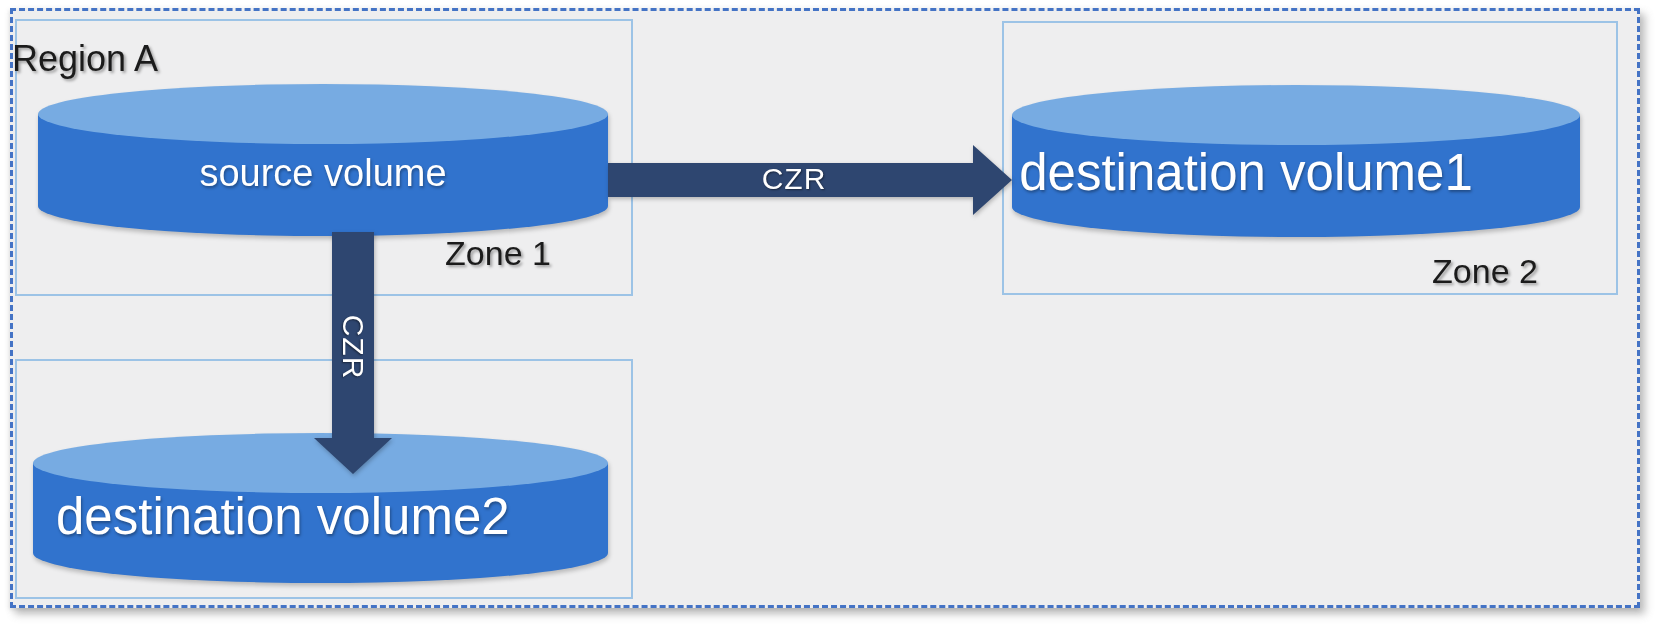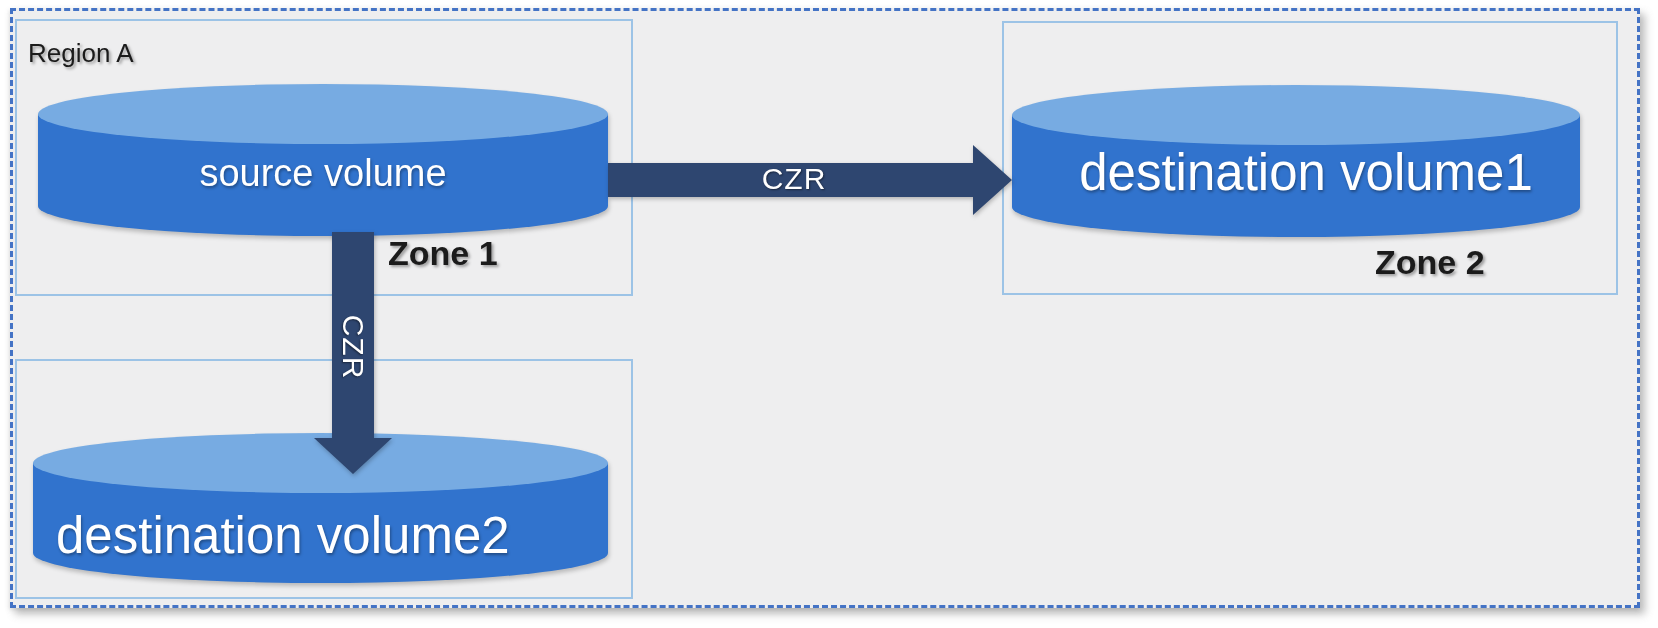--- a/index.html
+++ b/index.html
@@ -31,63 +31,62 @@
     position: absolute;
     border: 2px solid var(--zone-border, #9CC3E6);
     background: transparent;
   }
   .zone-1 { left: 15px;   top: 19px;  width: 618px; height: 277px; }
   .zone-2 { left: 1002px; top: 21px;  width: 616px; height: 274px; }
   .zone-3 { left: 15px;   top: 359px; width: 618px; height: 240px; }
 
   .region-label {
     position: absolute;
-    left: 28px; top: 38px;
-    font-size: 26px;
+    left: 12px; top: 38px;
+    font-size: 36px;
     color: var(--label-text, #1B1B1B);
     text-shadow: 2px 2px 3px rgba(0,0,0,0.35);
     white-space: nowrap;
     z-index: 6;
   }
 
   .zone-label {
     position: absolute;
     width: 220px;
     font-size: 34px;
     color: var(--label-text, #1B1B1B);
-    text-align: left;
+    text-align: center;
     text-shadow: 2px 2px 3px rgba(0,0,0,0.35);
     white-space: nowrap;
     z-index: 6;
-    font-weight: bold;
   }
   .zone-label-1 { left: 388px;  top: 234px; }
-  .zone-label-2 { left: 1375px; top: 243px; }
+  .zone-label-2 { left: 1375px; top: 252px; }
   .zone-label-3 { left: 392px;  top: 382px; }
 
   .cylinder {
     position: absolute;
     z-index: 3;
     filter: drop-shadow(1px 3px 2px rgba(0,0,0,0.22));
   }
   .cyl-source { left: 38px;   top: 84px;  width: 570px; height: 152px; }
   .cyl-dv1    { left: 1012px; top: 85px;  width: 568px; height: 152px; }
   .cyl-dv2    { left: 33px;   top: 433px; width: 575px; height: 150px; }
 
   .volume-label {
     position: absolute;
     z-index: 5;
     color: var(--volume-text, #FFFFFF);
     text-align: center;
     text-shadow: 1px 2px 3px rgba(0,0,0,0.35);
     white-space: nowrap;
   }
   .vl-source { left: 38px;   width: 570px; top: 152px; font-size: 38px; }
-  .vl-dv1    { left: 1072px; width: 468px; top: 143px; font-size: 51px; }
-  .vl-dv2    { left: 33px;   width: 459px; top: 506px; font-size: 51px; padding-left: 23px; }
+  .vl-dv1    { left: 1012px; width: 468px; top: 143px; font-size: 51px; }
+  .vl-dv2    { left: 33px;   width: 459px; top: 487px; font-size: 51px; padding-left: 23px; }
 
   .arrow-svg {
     position: absolute;
     z-index: 4;
     filter: drop-shadow(1px 2px 2px rgba(0,0,0,0.25));
   }
   .arrow-h { left: 608px; top: 143px; width: 404px; height: 74px; }
   .arrow-v { left: 314px; top: 232px; width: 78px;  height: 242px; }
 
   .czr-label {

